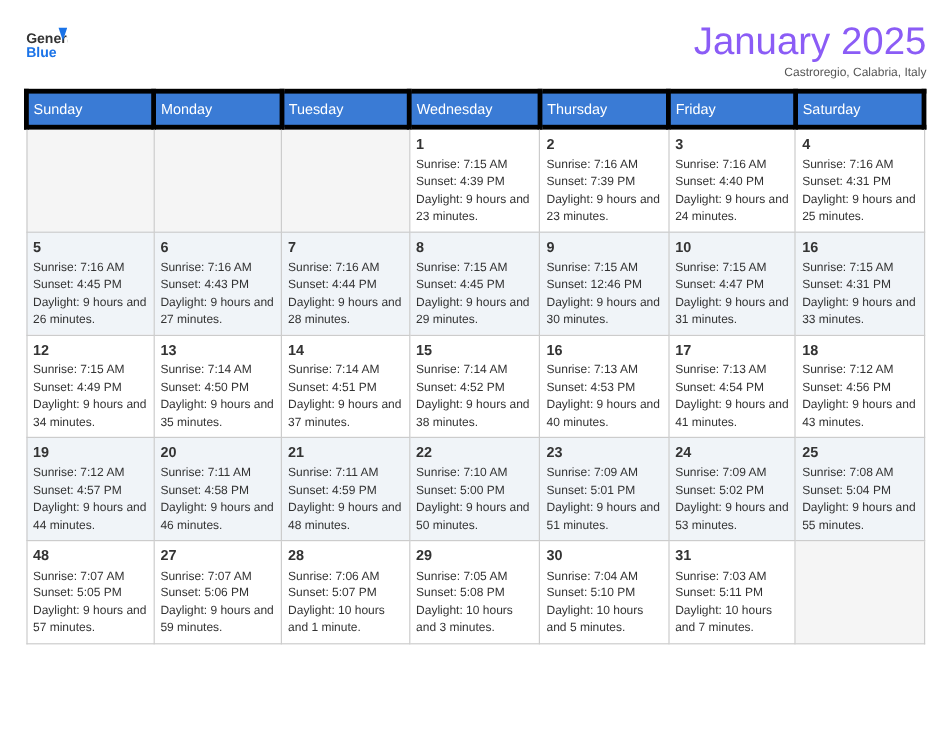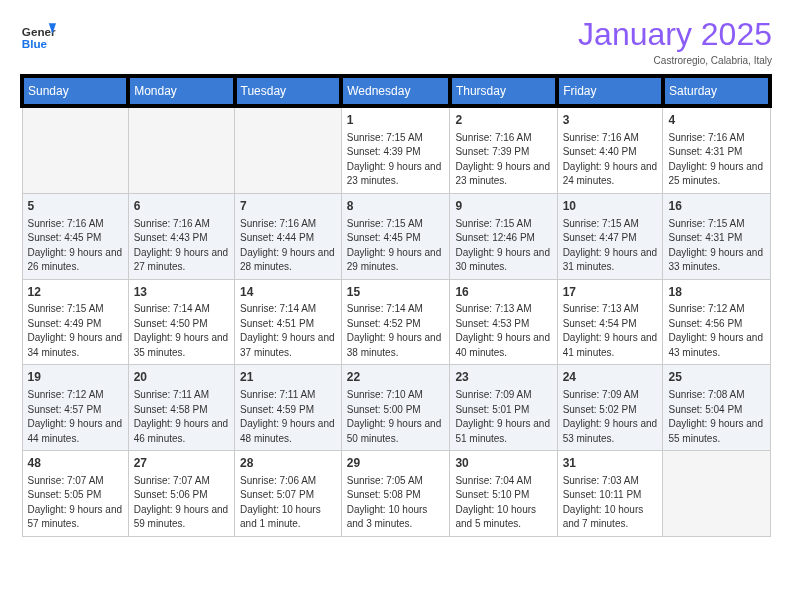--- a/index.html
+++ b/index.html
@@ -305,20 +305,20 @@
           </td>
           <td>
             <span class="day-number">30</span>
             <div class="day-info">Sunrise: 7:04 AM
 Sunset: 5:10 PM
 Daylight: 10 hours and 5 minutes.</div>
           </td>
           <td>
             <span class="day-number">31</span>
             <div class="day-info">Sunrise: 7:03 AM
-Sunset: 10:11 PM
+Sunset: 5:11 PM
 Daylight: 10 hours and 7 minutes.</div>
           </td>
           <td class="empty"></td>
         </tr>
       </tbody>
   </table>
 </div>
 
 </body></html>

